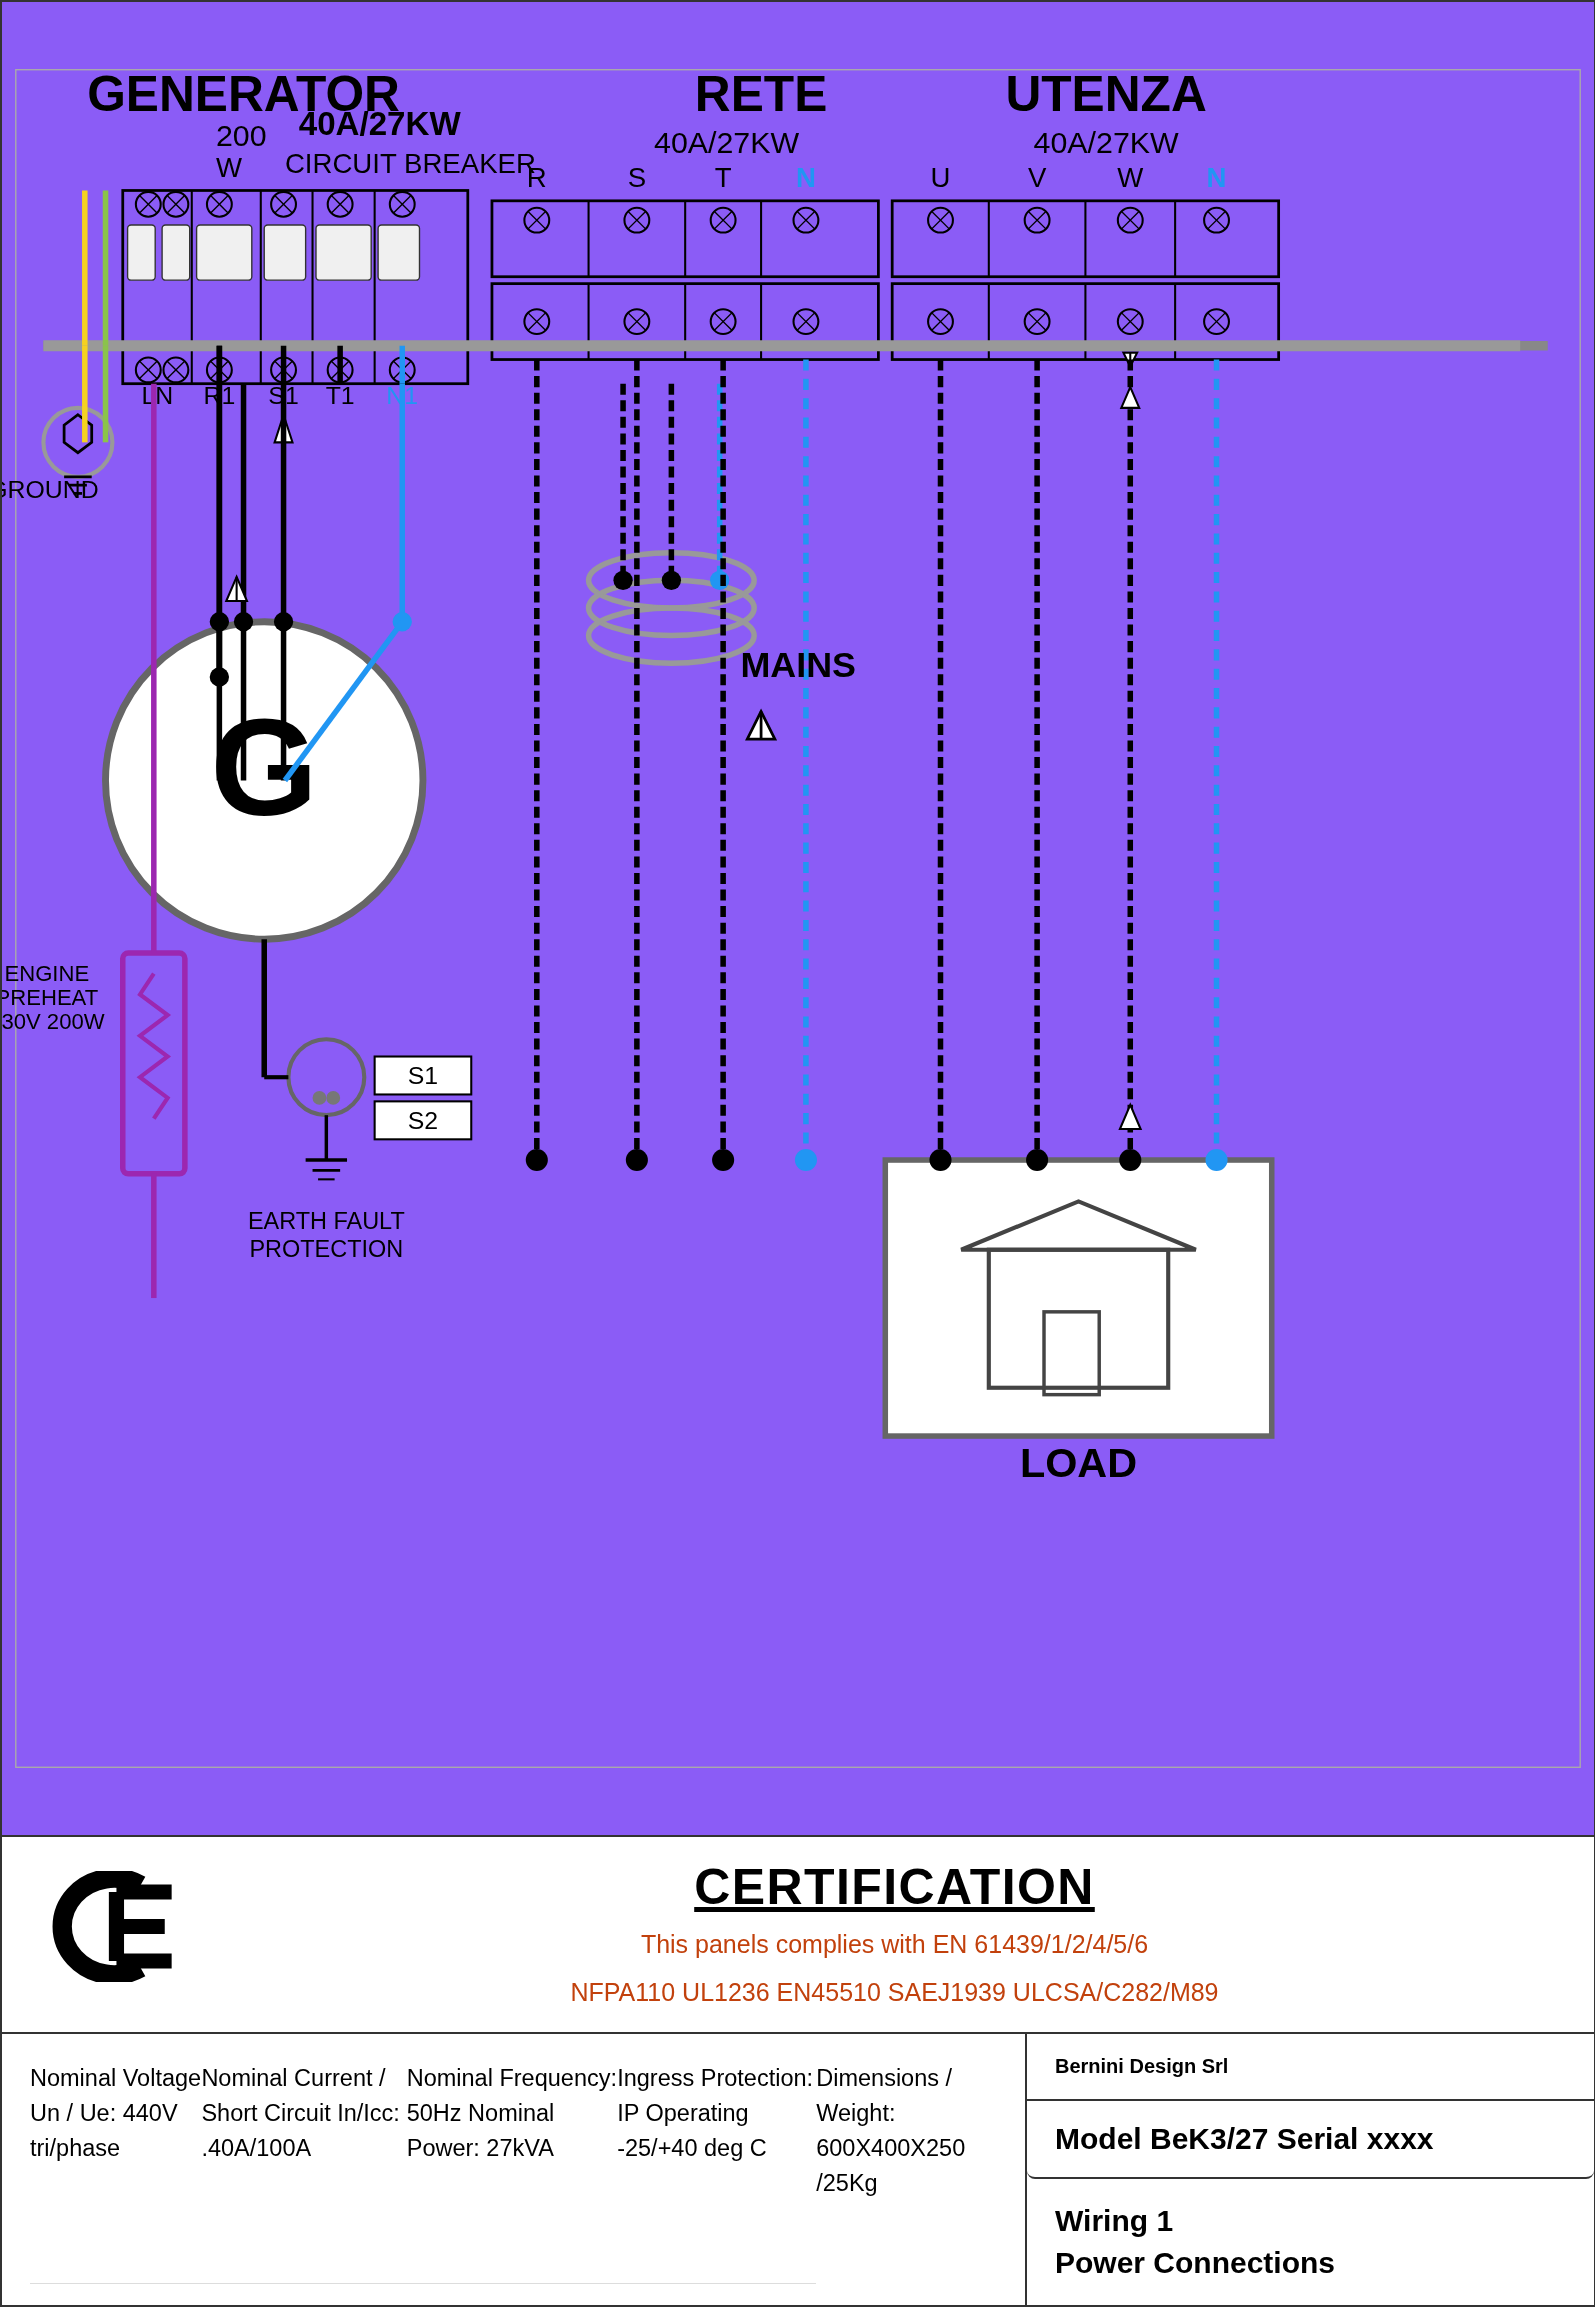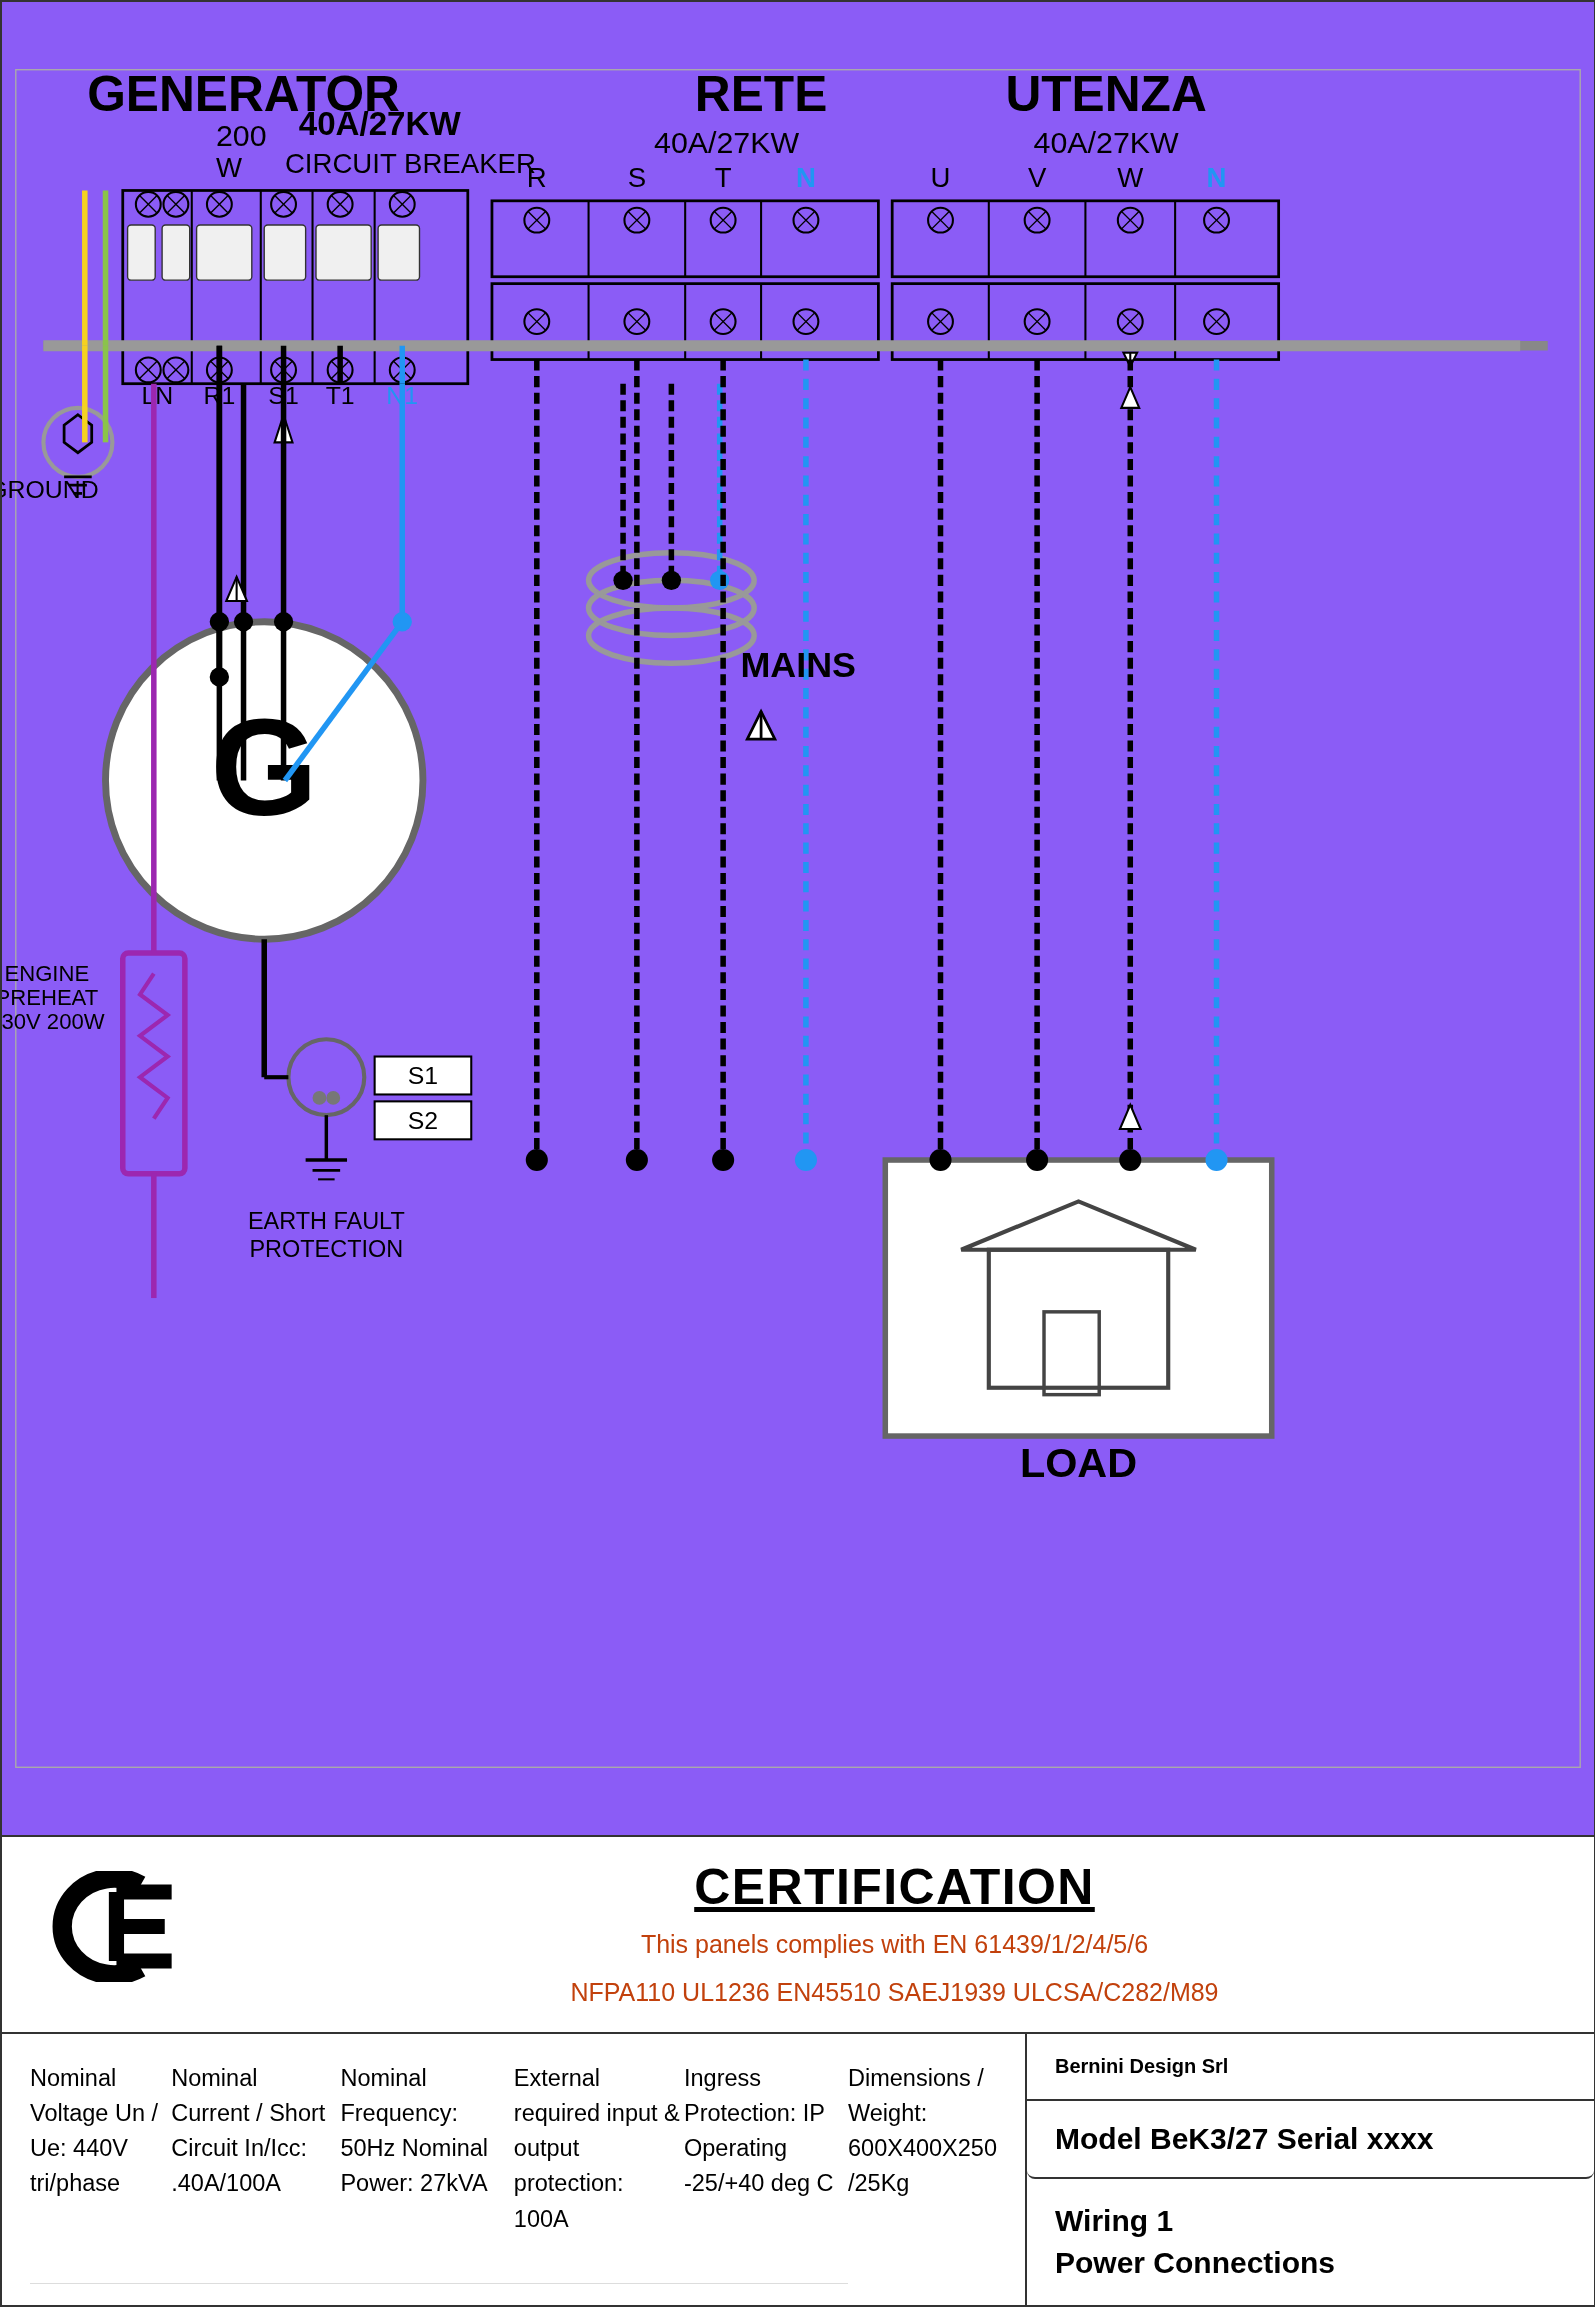--- a/index.html
+++ b/index.html
@@ -480,21 +480,20 @@
     <div class="cert-sub">This panels complies with EN 61439/1/2/4/5/6</div>
     <div class="cert-sub">NFPA110   UL1236 EN45510 SAEJ1939 ULCSA/C282/M89</div>
   </div>
 </div>
 
 <div class="info-section">
   <div class="info-left">
     <p>Nominal Voltage Un / Ue:  440V tri/phase</p>
     <p>Nominal Current / Short Circuit In/Icc:  .40A/100A</p>
     <p>Nominal Frequency:  50Hz Nominal Power: 27kVA</p>
-    <p>External required input &amp; output protection: 100A</p>
     <p>Ingress Protection:  IP   Operating -25/+40 deg C</p>
     <p>Dimensions / Weight: 600X400X250 /25Kg</p>
   </div>
   <div class="info-right">
     <div class="info-right-top">
       <span>Bernini Design Srl</span>
     </div>
     <div class="info-right-middle">
       <span>Model BeK3/27  Serial xxxx</span>
     </div>

